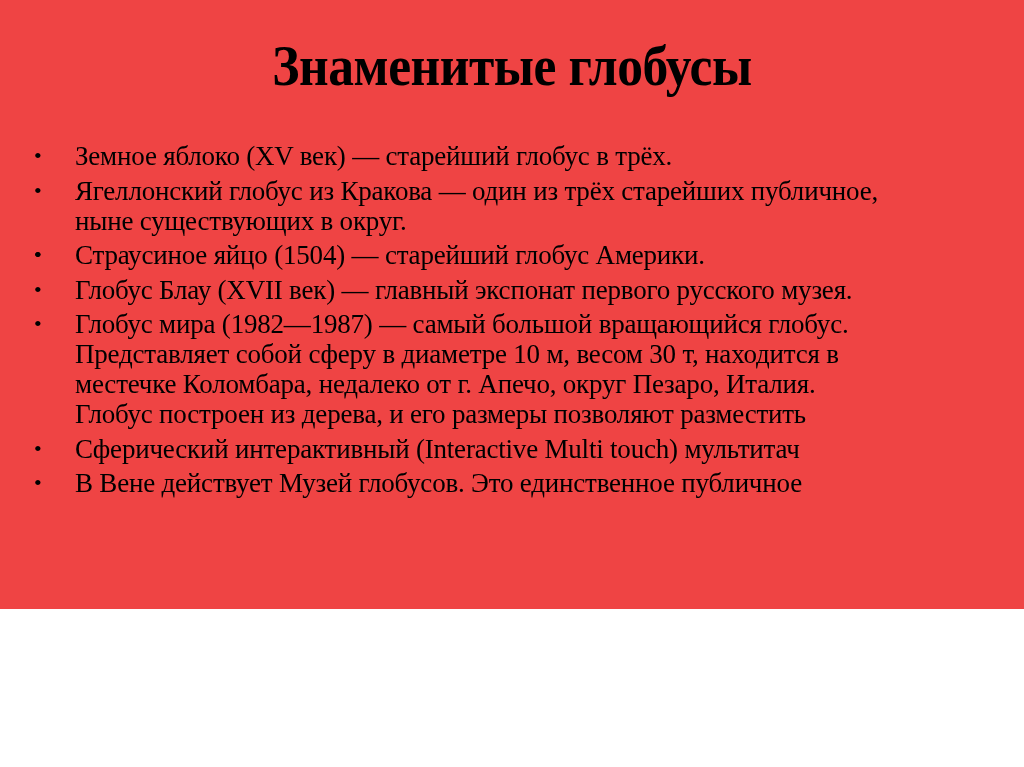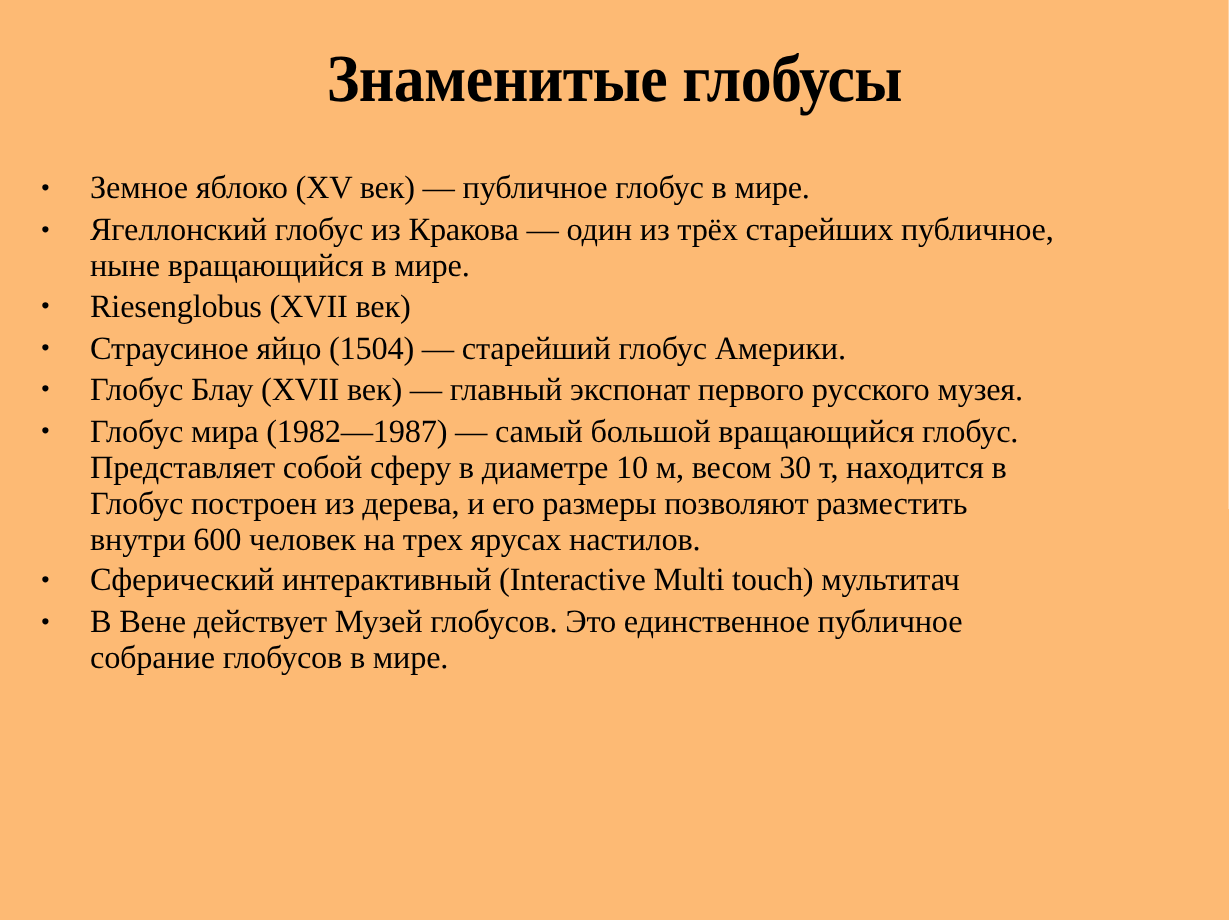--- a/index.html
+++ b/index.html
@@ -12,22 +12,22 @@
     height: 767px;
     position: relative;
     overflow: hidden;
     font-family: "Liberation Serif", "DejaVu Serif", serif;
     color: #000000;
   }
   .slide {
     position: absolute;
     left: 0; top: 0;
     width: 1024px;
-    height: 767px;
-    background: #fdba74;
+    height: 609px;
+    background: #ef4444;
   }
   .title {
     position: absolute;
     left: 0;
     top: 30px;
     width: 1024px;
     text-align: center;
     font-size: 56px;
     font-weight: bold;
     line-height: 72px;
@@ -66,49 +66,47 @@
 </style>
 </head>
 <body>
 
 <div class="slide">
   <div class="title">Знаменитые глобусы</div>
 
   <ul class="bullets">
     <li class="bullet-item">
       <span class="bullet-dot">•</span>
-      <span class="bullet-line">Земное яблоко (XV век) — публичное глобус в мире.</span>
+      <span class="bullet-line">Земное яблоко (XV век) — старейший глобус в трёх.</span>
     </li>
     <li class="bullet-item">
       <span class="bullet-dot">•</span>
       <span class="bullet-line">Ягеллонский глобус из Кракова — один из трёх старейших публичное,</span>
-      <span class="bullet-line">ныне вращающийся в мире.</span>
+      <span class="bullet-line">ныне существующих в округ.</span>
     </li>
     <li class="bullet-item">
       <span class="bullet-dot">•</span>
-      <span class="bullet-line">Riesenglobus (XVII век)</span>
     </li>
     <li class="bullet-item">
       <span class="bullet-dot">•</span>
       <span class="bullet-line">Страусиное яйцо (1504) — старейший глобус Америки.</span>
     </li>
     <li class="bullet-item">
       <span class="bullet-dot">•</span>
       <span class="bullet-line">Глобус Блау (XVII век) — главный экспонат первого русского музея.</span>
     </li>
     <li class="bullet-item">
       <span class="bullet-dot">•</span>
       <span class="bullet-line">Глобус мира (1982—1987) — самый большой вращающийся глобус.</span>
       <span class="bullet-line">Представляет собой сферу в диаметре 10 м, весом 30 т, находится в</span>
+      <span class="bullet-line">местечке Коломбара, недалеко от г. Апечо, округ Пезаро, Италия.</span>
       <span class="bullet-line">Глобус построен из дерева, и его размеры позволяют разместить</span>
-      <span class="bullet-line">внутри 600 человек на трех ярусах настилов.</span>
     </li>
     <li class="bullet-item">
       <span class="bullet-dot">•</span>
       <span class="bullet-line">Сферический интерактивный (Interactive Multi touch) мультитач</span>
     </li>
     <li class="bullet-item">
       <span class="bullet-dot">•</span>
       <span class="bullet-line">В Вене действует Музей глобусов. Это единственное публичное</span>
-      <span class="bullet-line">собрание глобусов в мире.</span>
     </li>
   </ul>
 </div>
 
 </body></html>

